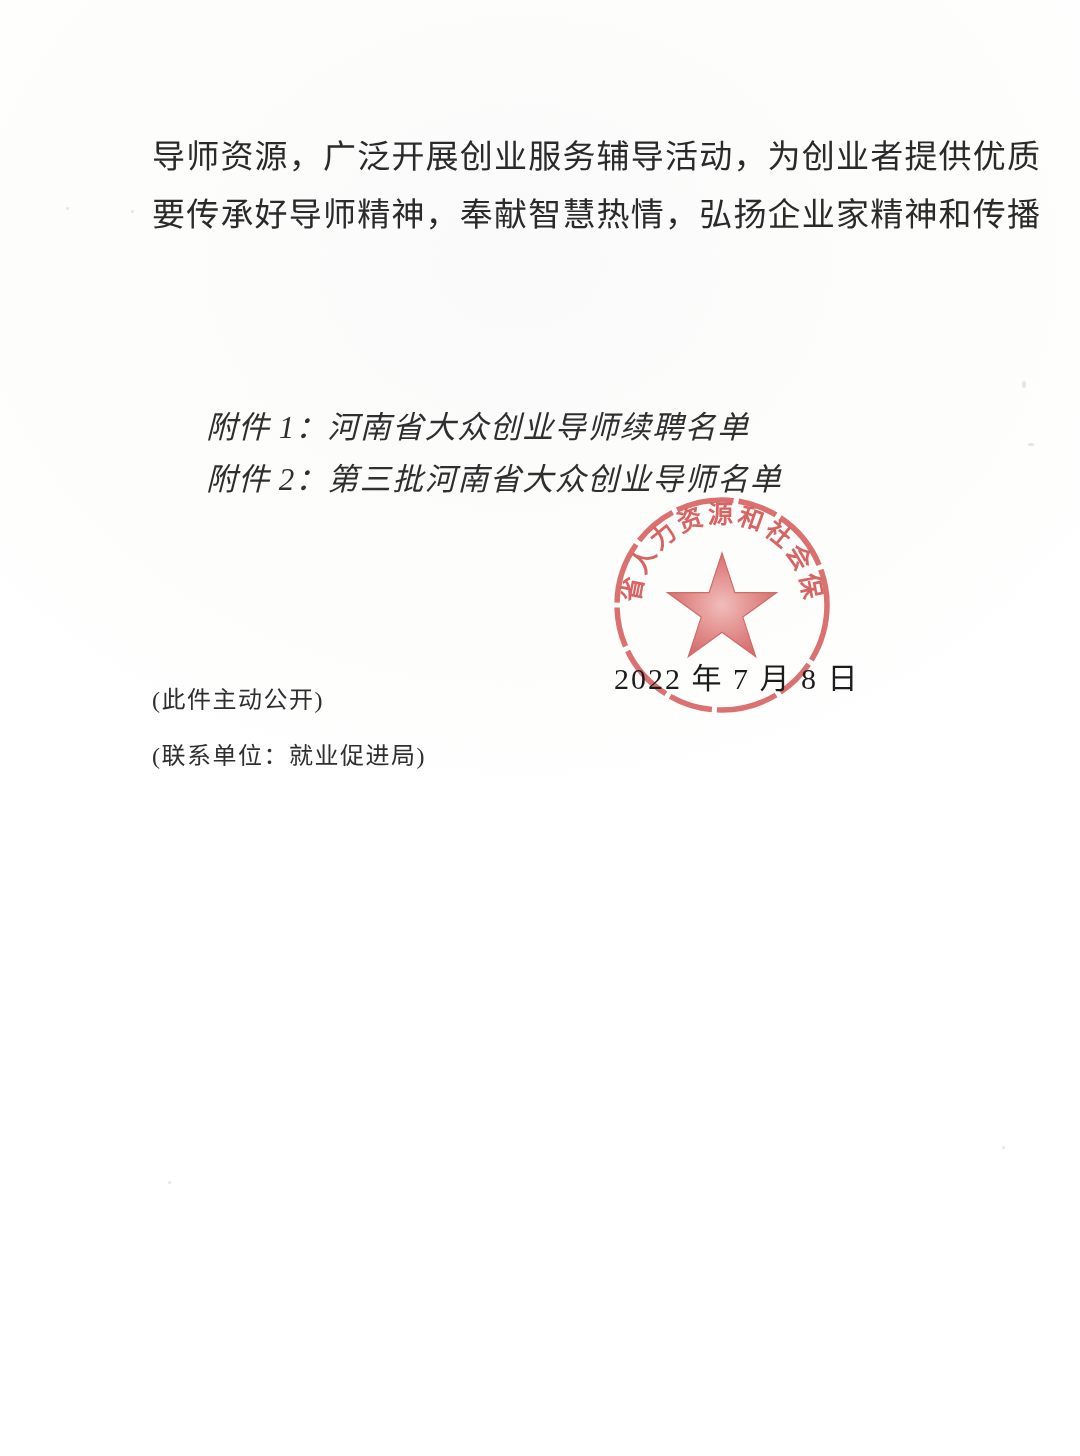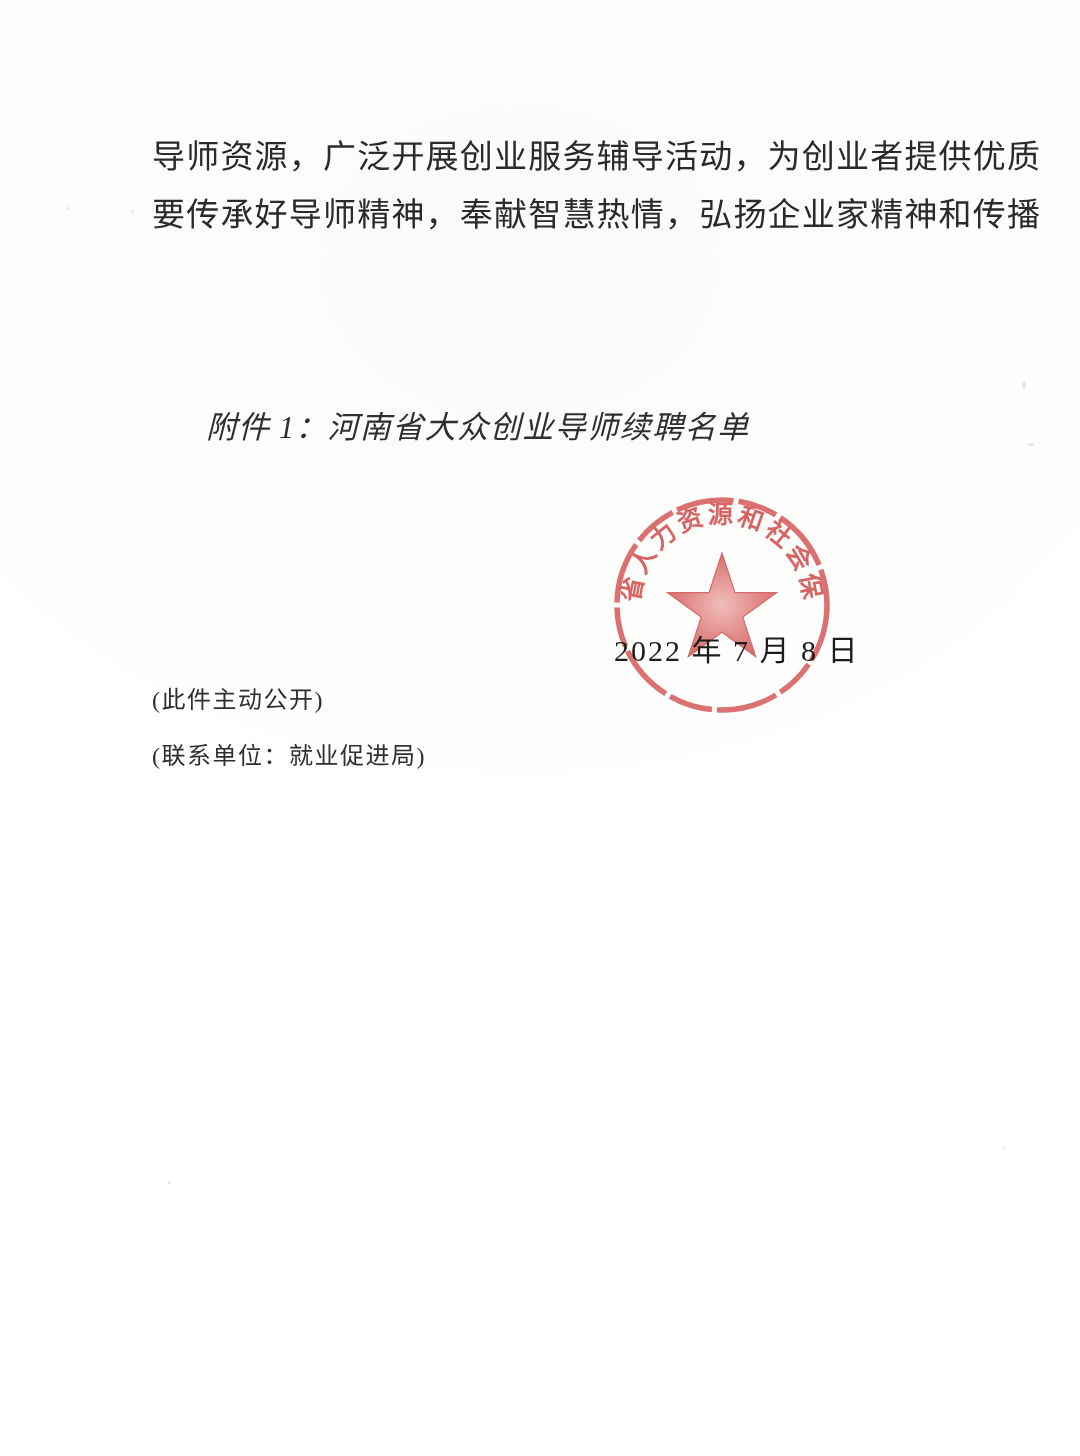--- a/index.html
+++ b/index.html
@@ -67,21 +67,21 @@
     white-space: nowrap;
     font-style: italic;
   }
   .attach-num {
     letter-spacing: 1px;
   }
 
   .signature-date {
     position: absolute;
     left: 614px;
-    top: 626px;
+    top: 654px;
     font-size: 30px;
     letter-spacing: 2px;
     color: #1c1c1c;
     white-space: nowrap;
     z-index: 5;
   }
 
   .footer-notes {
     position: absolute;
     left: 152px;
@@ -124,20 +124,23 @@
 
   <div class="doc-body">
     <div class="body-line">导师资源，广泛开展创业服务辅导活动，为创业者提供优质</div>
     <div class="body-line">要传承好导师精神，奉献智慧热情，弘扬企业家精神和传播</div>
   </div>
 
   <div class="attachments">
     <div class="attach-line">
       <span class="attach-num">附件 1：</span><span>河南省大众创业导师续聘名单</span>
     </div>
+    <div class="attach-line">
+      <span class="attach-num">附件 2：</span><span>第三批河南省大众创业导师名单</span>
+    </div>
   </div>
 
   <div class="seal">
     <svg viewBox="0 0 224 224" xmlns="http://www.w3.org/2000/svg" aria-hidden="true">
       <defs>
         <path id="arcTop" d="M 30 112 A 82 82 0 0 1 194 112"></path>
         <radialGradient id="starFill" cx="50%" cy="50%" r="60%">
           <stop offset="0%" stop-color="#f0b5b2"></stop>
           <stop offset="55%" stop-color="#dd7a78"></stop>
           <stop offset="100%" stop-color="#cd4f4e"></stop>

